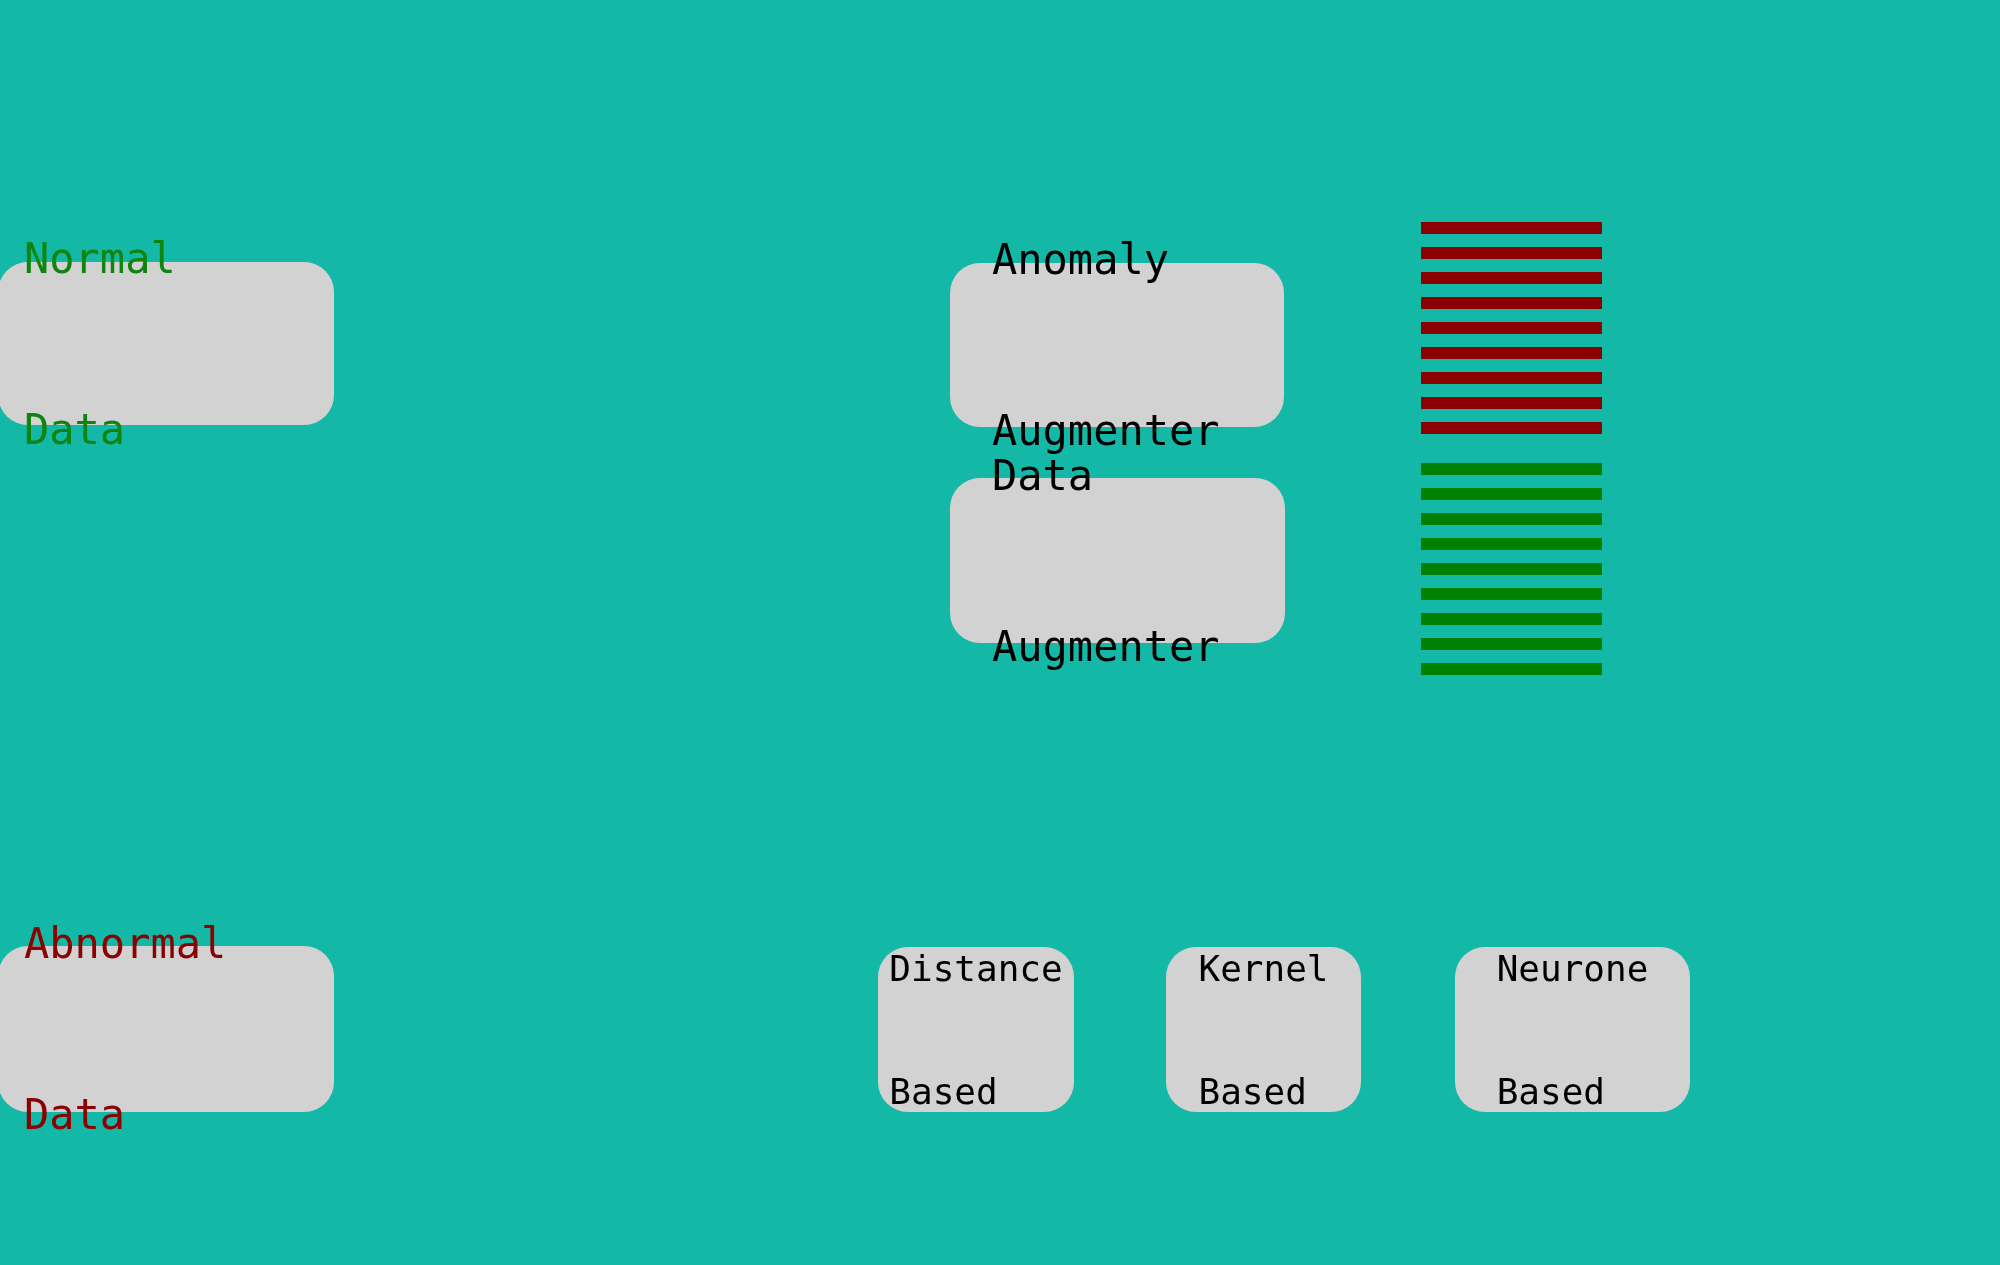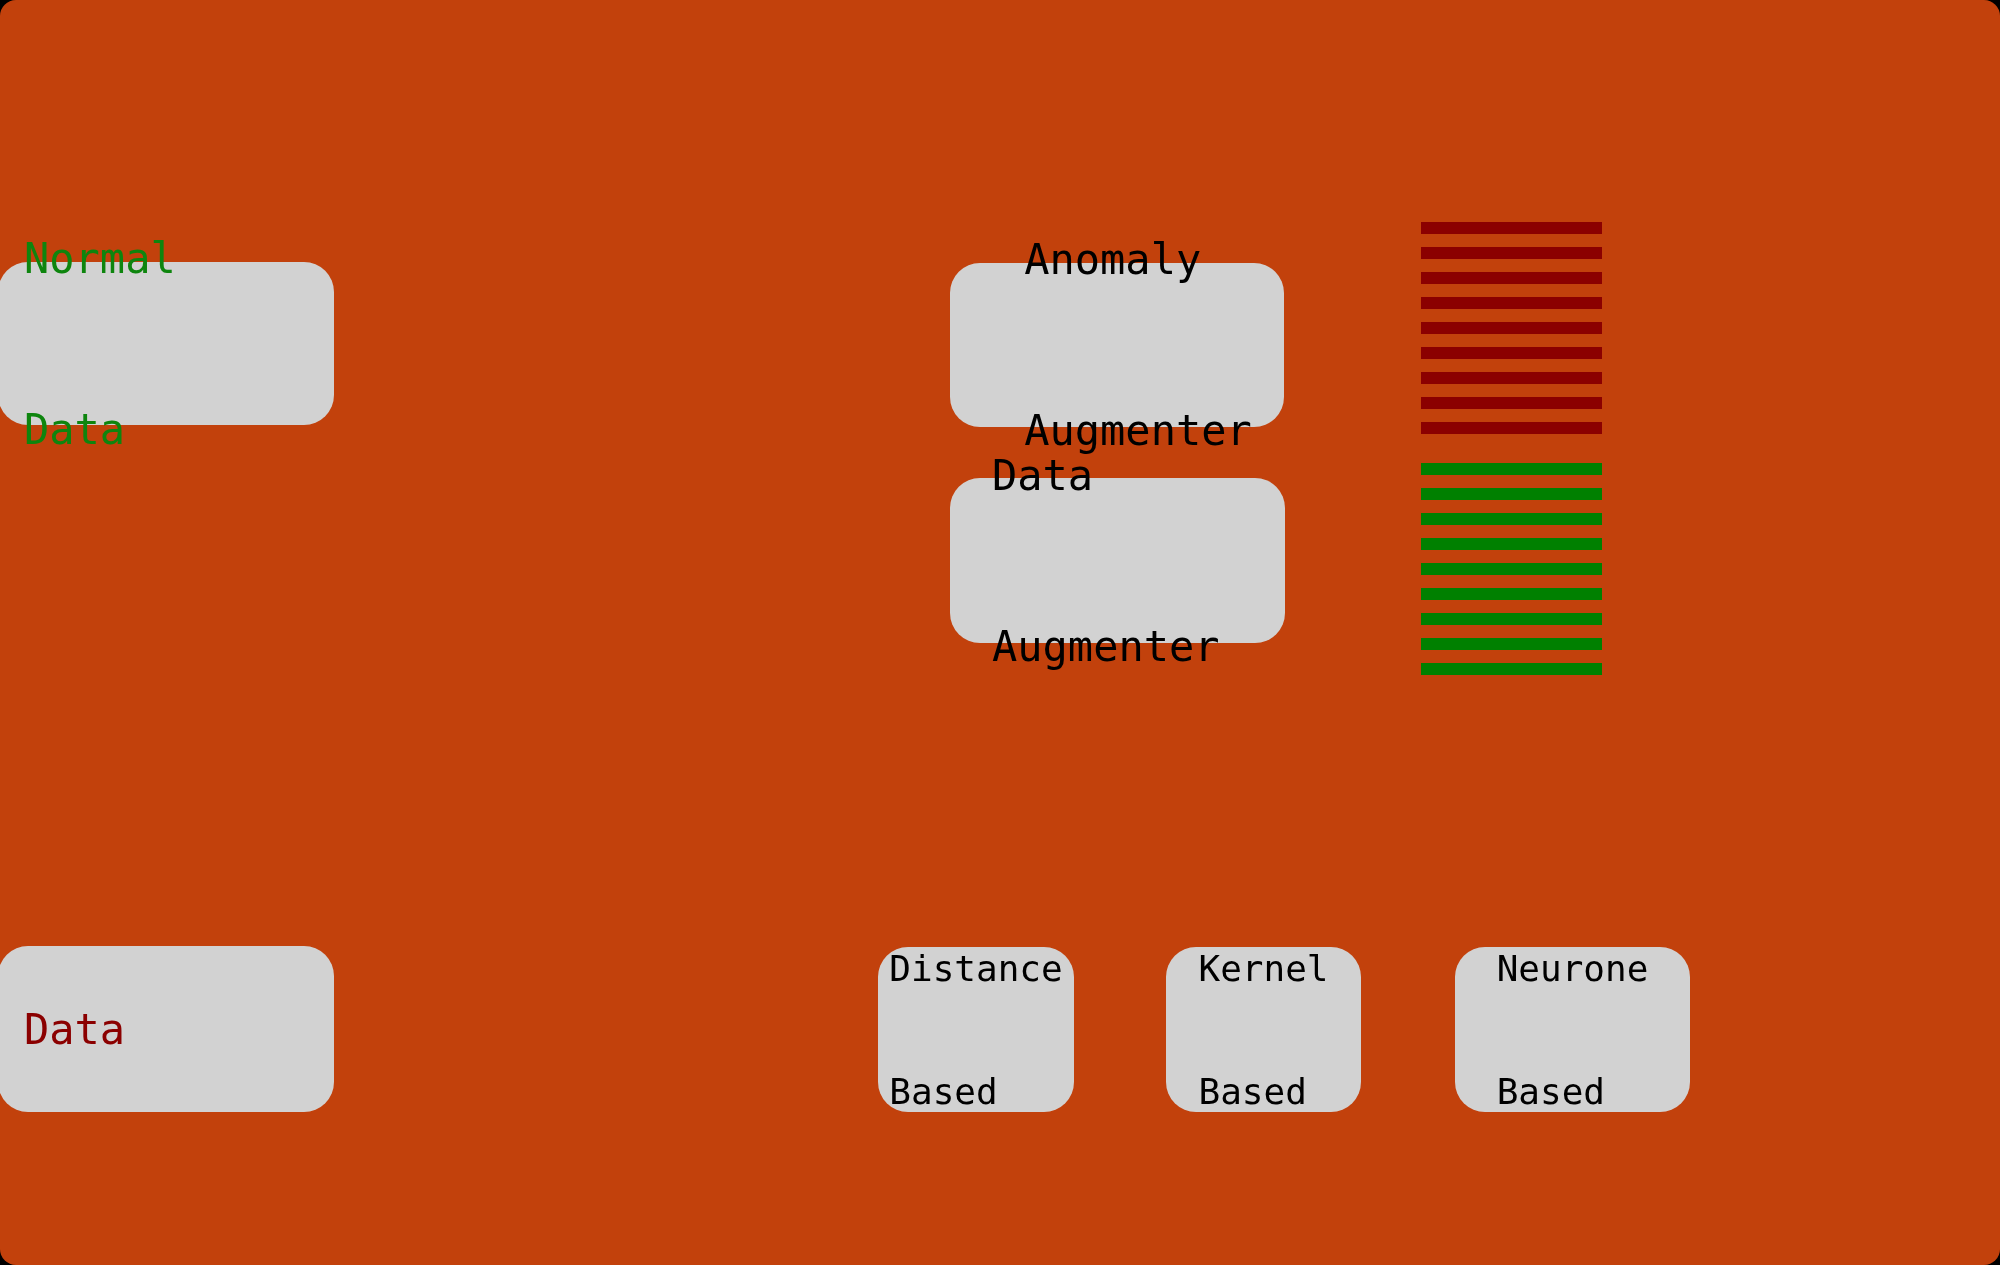--- a/index.html
+++ b/index.html
@@ -4,24 +4,23 @@
 <style>
   html, body {
     margin: 0;
     padding: 0;
     background: #000000;
   }
   .canvas {
     position: relative;
     width: 2000px;
     height: 1265px;
-    background: #c2410c;
+    background: #14b8a6;
     overflow: hidden;
     font-family: "DejaVu Sans Mono", "Liberation Mono", monospace;
-    border-radius: 16px;
   }
   .node {
     position: absolute;
     background: #d2d2d2;
     border-radius: 30px;
     display: flex;
     align-items: center;
     box-sizing: border-box;
   }
   .node .lines {
@@ -81,25 +80,26 @@
 
   <div class="node big box-normal" style="color: rgb(14, 133, 14);">
     <span class="lines">
       <span class="line">Normal</span>
       <span class="line">Data</span>
     </span>
   </div>
 
   <div class="node big box-abnormal" style="color: rgb(139, 0, 0);">
     <span class="lines">
+      <span class="line">Abnormal</span>
       <span class="line">Data</span>
     </span>
   </div>
 
-  <div class="node big box-generator" style="color: rgb(0, 0, 0); justify-content: center;">
+  <div class="node big box-generator" style="color: rgb(0, 0, 0);">
     <span class="lines">
       <span class="line">Anomaly</span>
       <span class="line">Augmenter</span>
     </span>
   </div>
 
   <div class="node big box-augmenter" style="color: rgb(0, 0, 0);">
     <span class="lines">
       <span class="line">Data</span>
       <span class="line">Augmenter</span>

